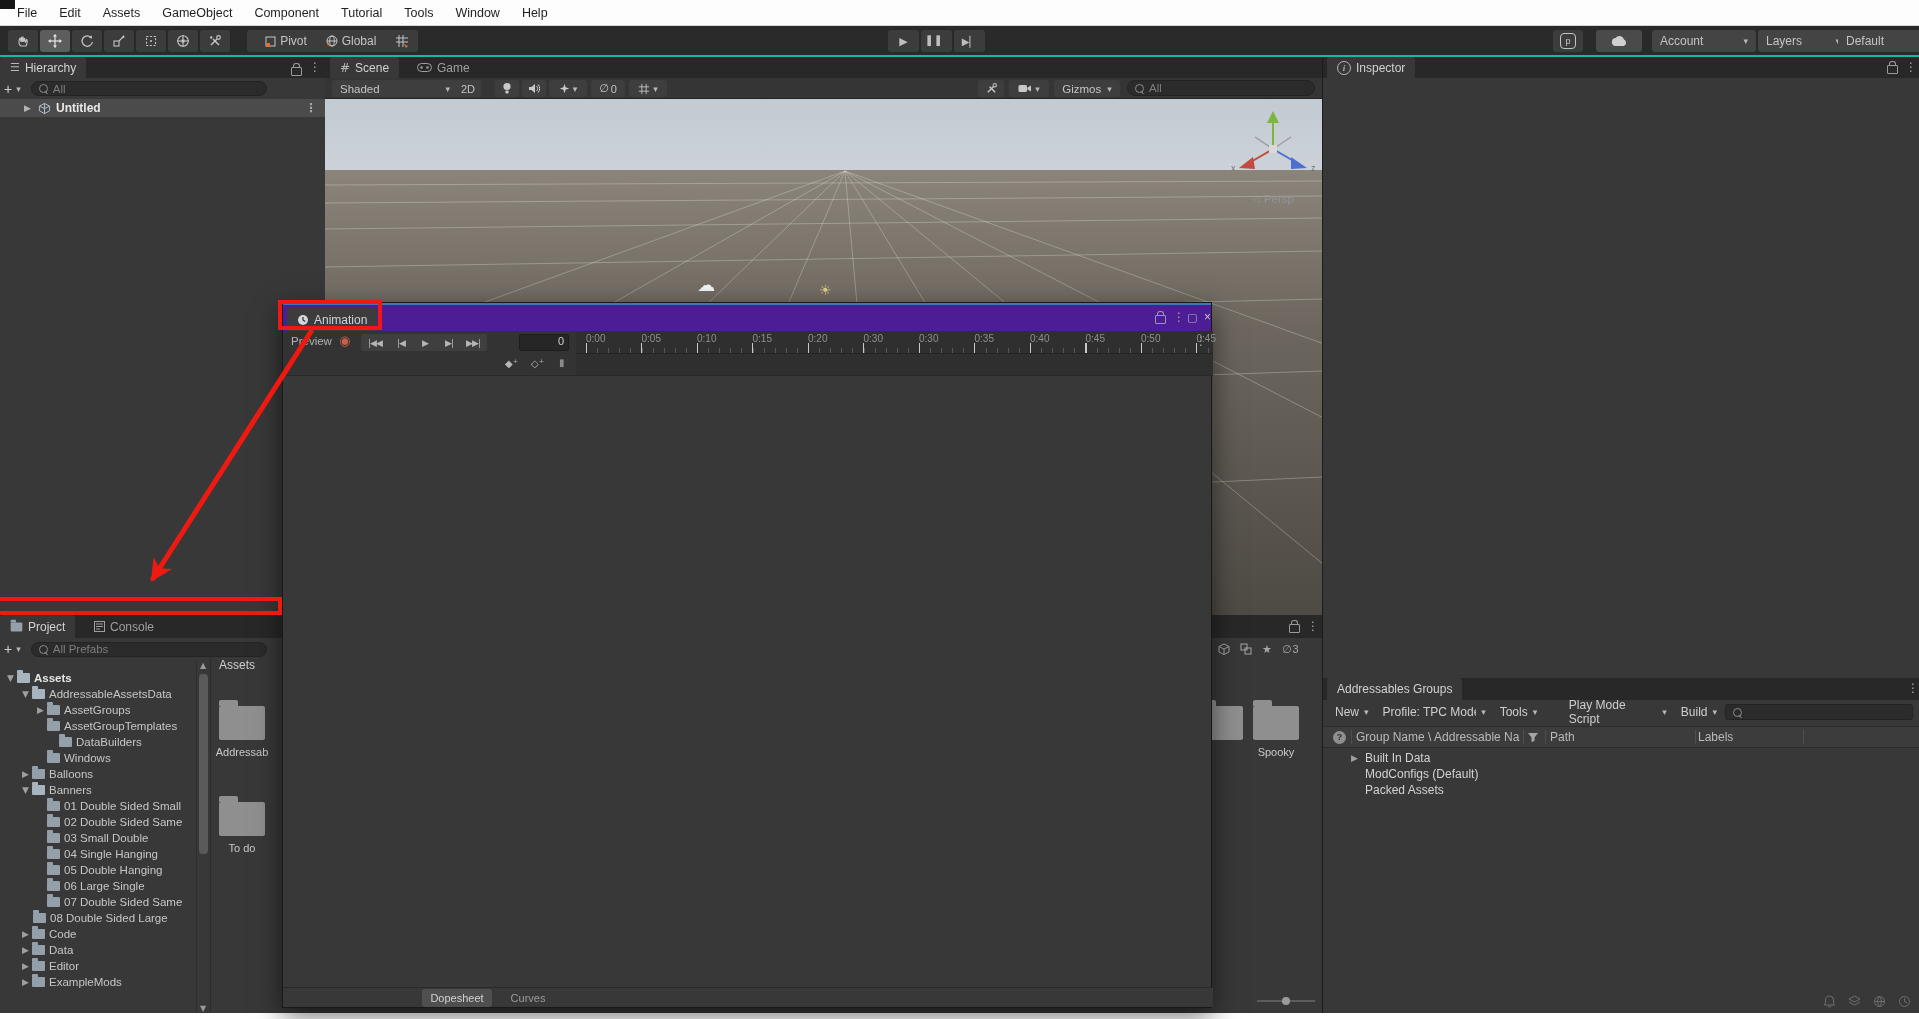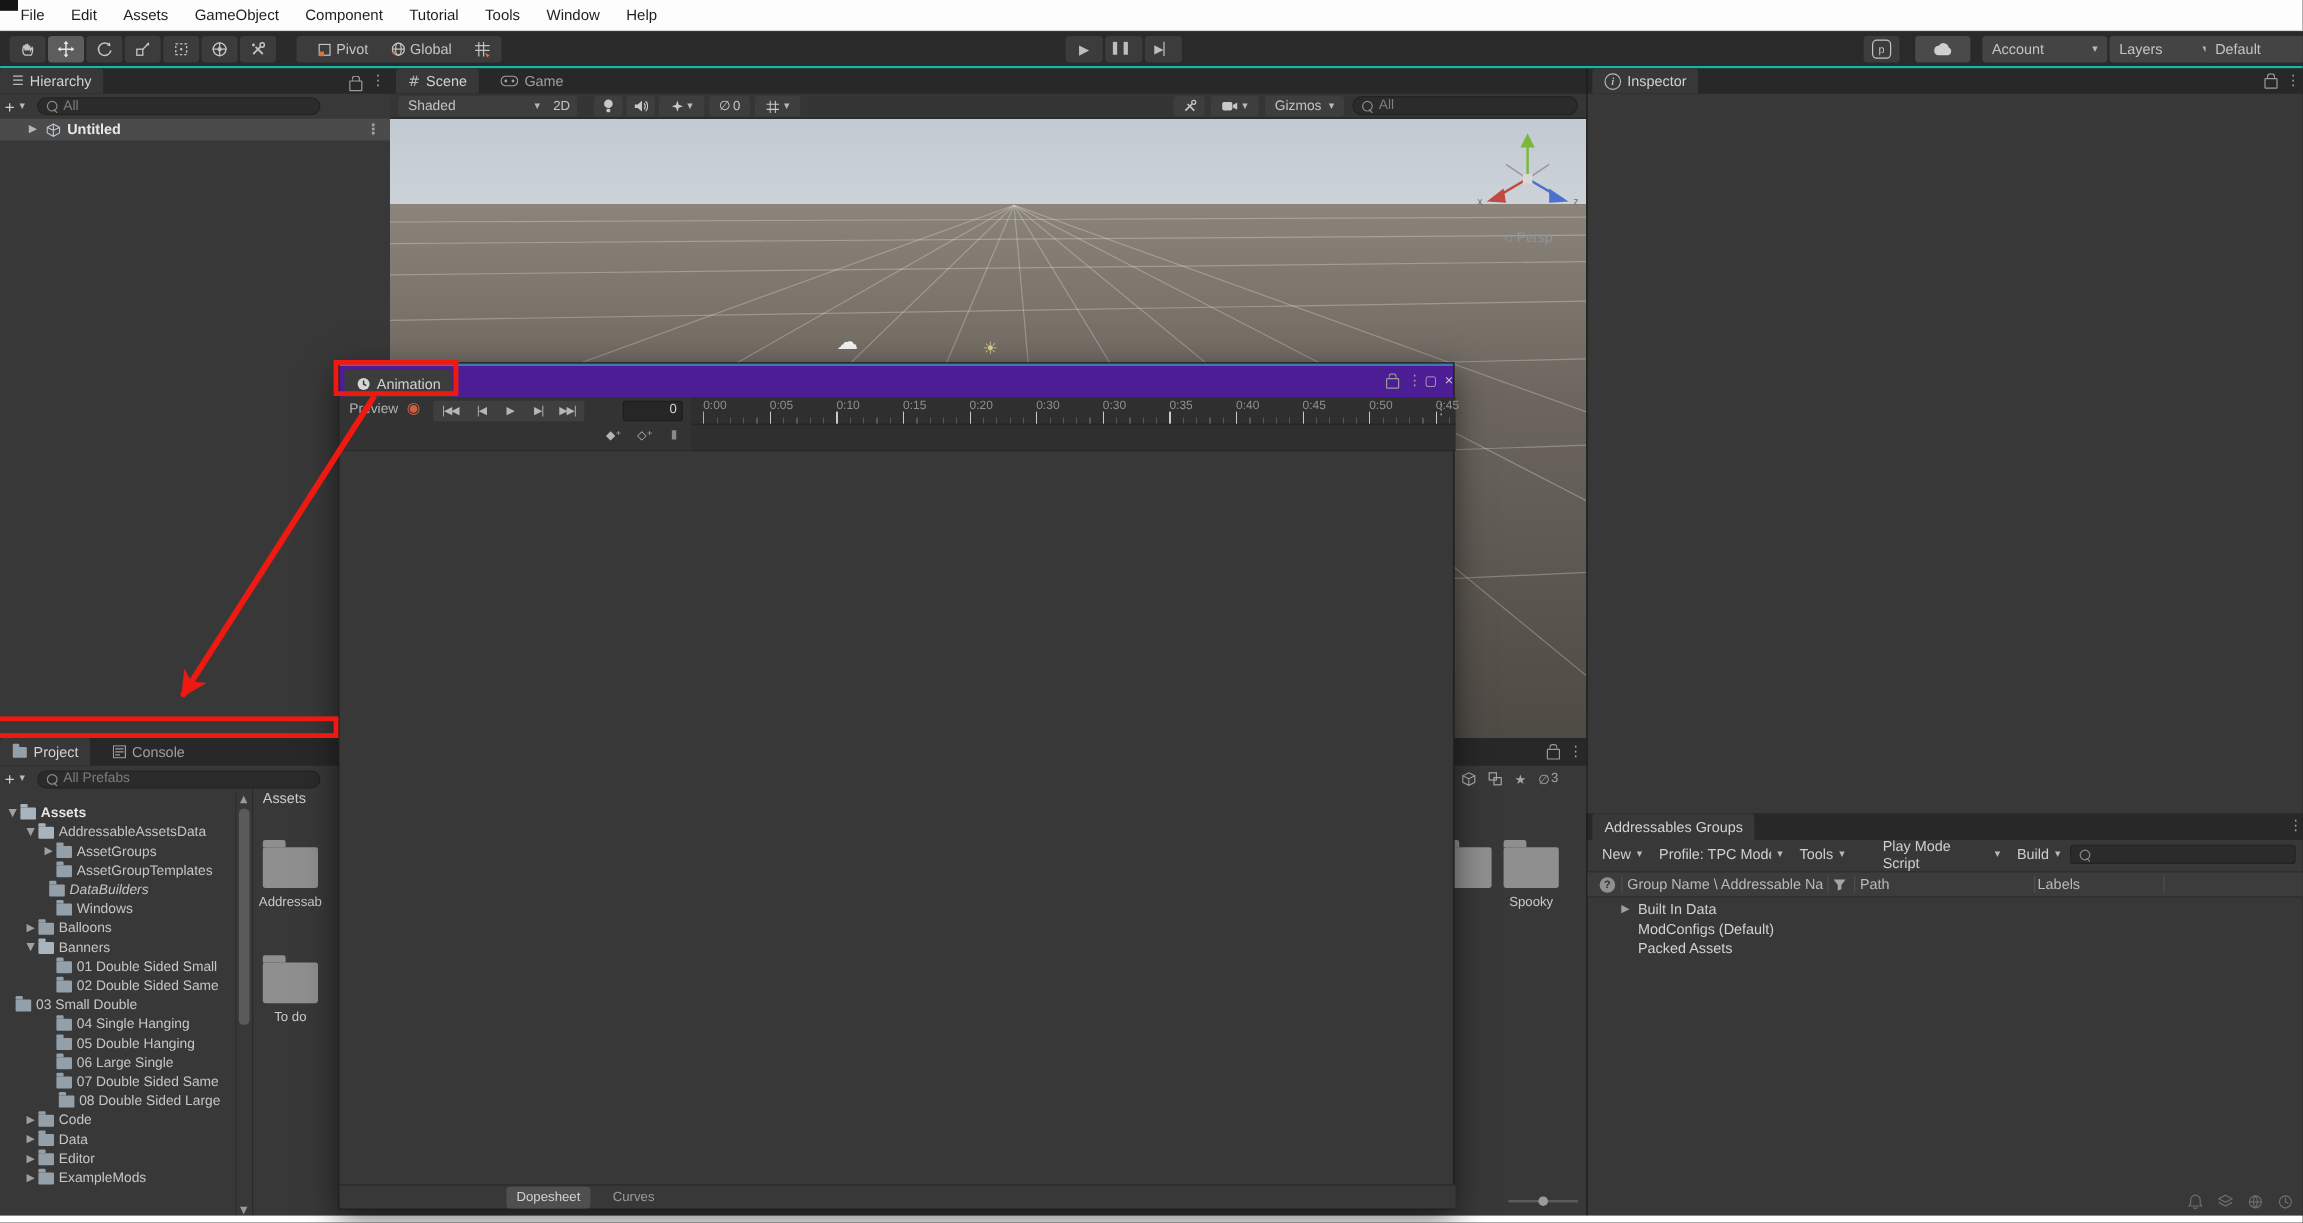--- a/index.html
+++ b/index.html
@@ -412,21 +412,21 @@
         <span class="fold"></span>
         <span>AssetGroups</span>
       </div>
 
       <div class="trow" style="padding-left: 34px;">
         <span class="arr g"></span>
         <span class="fold"></span>
         <span>AssetGroupTemplates</span>
       </div>
 
-      <div class="trow" style="padding-left: 28px; font-style: italic;">
+      <div class="trow" style="padding-left: 46px;">
         <span class="arr g"></span>
         <span class="fold"></span>
         <span>DataBuilders</span>
       </div>
 
       <div class="trow" style="padding-left: 34px;">
         <span class="arr g"></span>
         <span class="fold"></span>
         <span>Windows</span>
       </div>
@@ -448,21 +448,21 @@
         <span class="fold"></span>
         <span>01 Double Sided Small</span>
       </div>
 
       <div class="trow" style="padding-left: 34px;">
         <span class="arr g"></span>
         <span class="fold"></span>
         <span>02 Double Sided Same</span>
       </div>
 
-      <div class="trow" style="">
+      <div class="trow" style="padding-left: 34px;">
         <span class="arr g"></span>
         <span class="fold"></span>
         <span>03 Small Double</span>
       </div>
 
       <div class="trow" style="padding-left: 34px;">
         <span class="arr g"></span>
         <span class="fold"></span>
         <span>04 Single Hanging</span>
       </div>
@@ -478,21 +478,21 @@
         <span class="fold"></span>
         <span>06 Large Single</span>
       </div>
 
       <div class="trow" style="padding-left: 34px;">
         <span class="arr g"></span>
         <span class="fold"></span>
         <span>07 Double Sided Same</span>
       </div>
 
-      <div class="trow" style="padding-left: 36px;">
+      <div class="trow" style="padding-left: 20px;">
         <span class="arr g"></span>
         <span class="fold"></span>
         <span>08 Double Sided Large</span>
       </div>
 
       <div class="trow" style="padding-left: 19px;">
         <span class="arr g">▶</span>
         <span class="fold"></span>
         <span>Code</span>
       </div>

